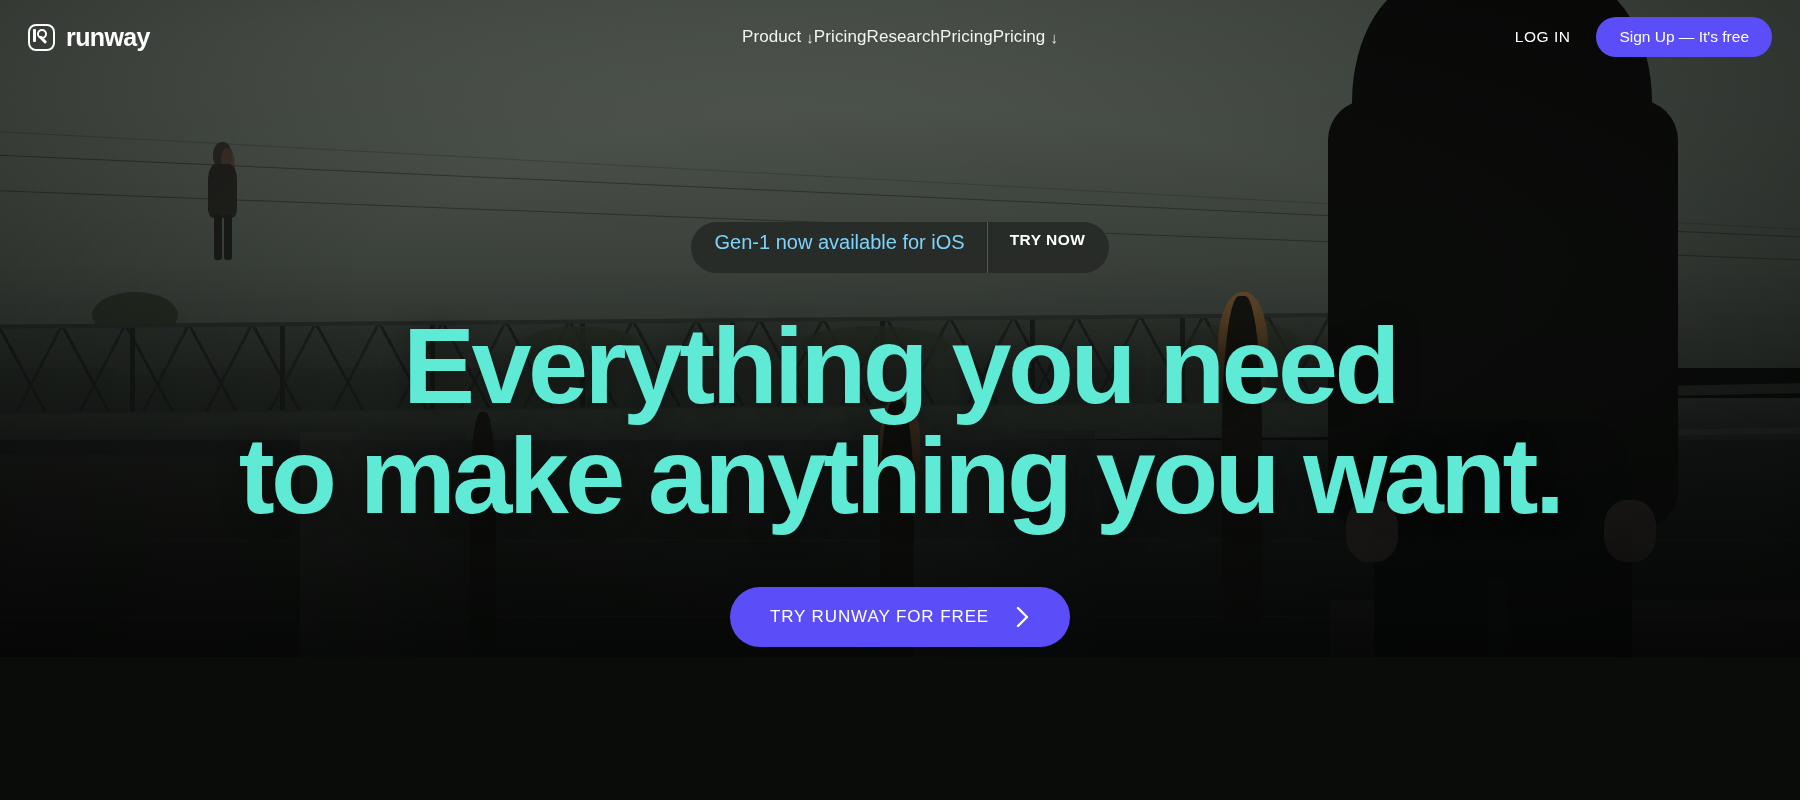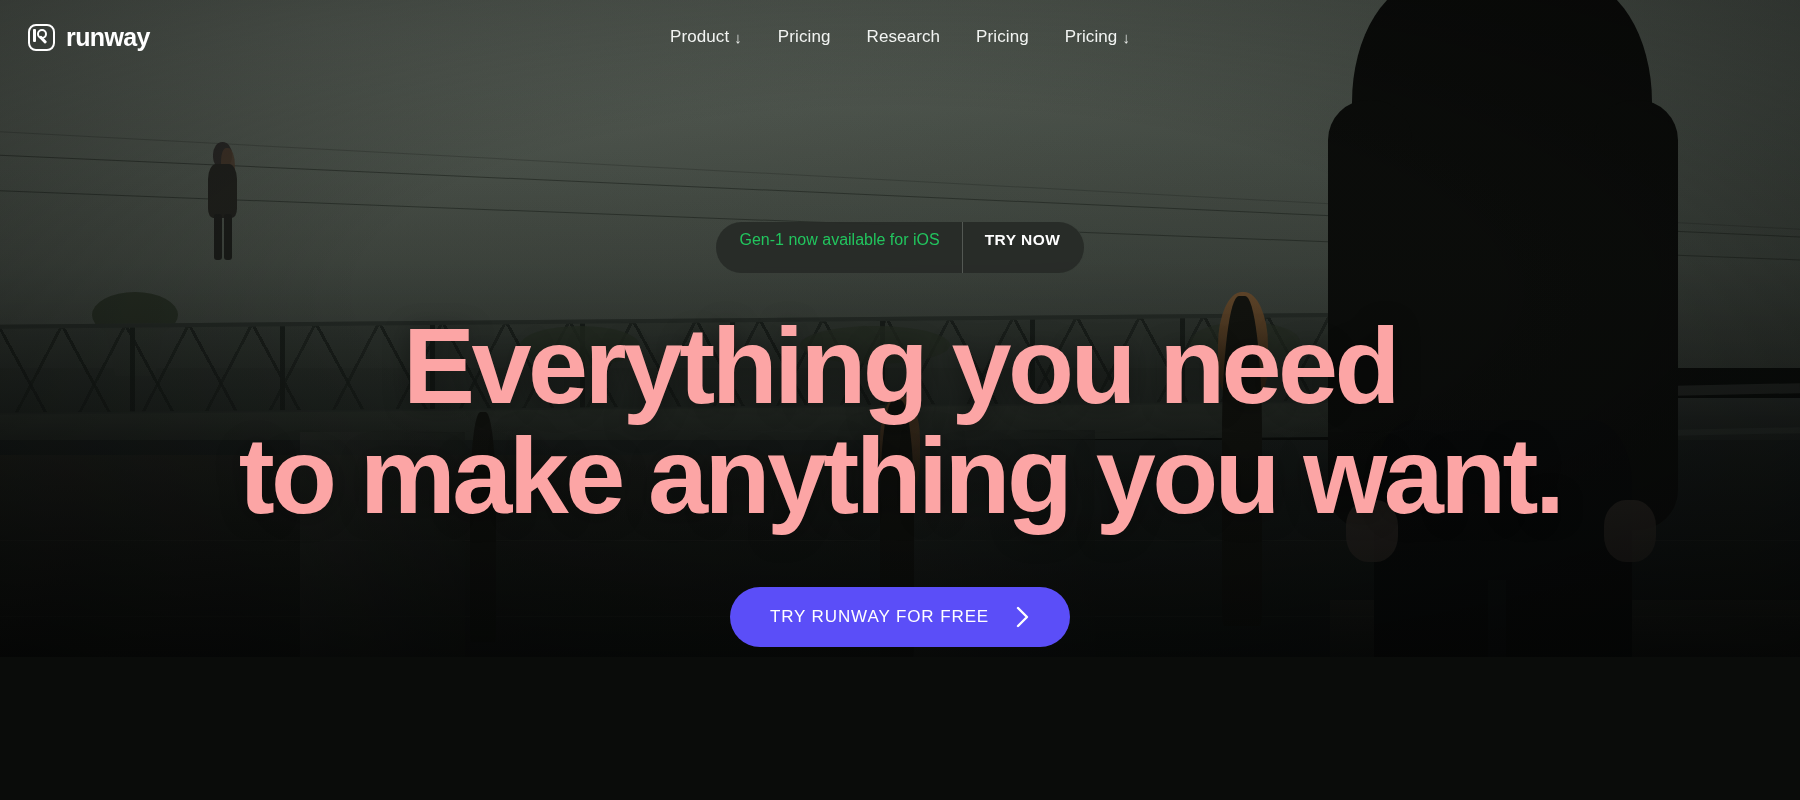--- a/index.html
+++ b/index.html
@@ -236,21 +236,21 @@
   .logo-mark .leg {
     position:absolute; left:9.6px; top:9.4px; width:9.4px; height:2.6px; background:#fff;
     transform:rotate(46deg); transform-origin:left center; border-radius:1px;
   }
   .brand-word {
     color:#fff; font-size:25px; font-weight:700; letter-spacing:-.6px;
   }
 
   .nav {
     position:absolute; left:50%; transform:translateX(-50%);
-    display:flex; align-items:center; gap:36px;
+    display:flex; align-items:center; 
   }
   .nav-item {
     color:#f2f4f2; font-size:17px; font-weight:400; letter-spacing:.1px;
     display:flex; align-items:center; gap:5px; cursor:pointer; white-space:nowrap;
   }
   .nav-arrow { font-size:15px; opacity:.95; line-height:1; }
 
   .header-right {
     margin-left:auto; display:flex; align-items:center; gap:26px;
   }
@@ -274,32 +274,32 @@
 
   .announce {
     margin-top:222px;
     display:flex; align-items:stretch;
     background:rgba(38,41,38,.88);
     border-radius:999px;
     overflow:hidden;
     backdrop-filter:blur(3px);
   }
   .announce-text {
-    color:#22c55e; font-size:16px; padding:9px 22px 10px 24px;
+    color:#7dd3fc; font-size:20px; padding:9px 22px 10px 24px;
     border-right:1px solid rgba(120,126,120,.55);
     white-space:nowrap;
   }
   .announce-cta {
     color:#ffffff; font-size:15.5px; font-weight:600; letter-spacing:.5px;
     padding:9px 24px 24px 22px; cursor:pointer; white-space:nowrap;
   }
 
   .headline {
     margin-top:38px;
-    color:#fca5a5;
+    color:#5eead4;
     font-size:108px; line-height:1.02;
     font-weight:700; letter-spacing:-3.6px;
     text-align:center;
     text-shadow:0 2px 26px rgba(0,0,0,.40);
   }
   .headline .l2 { display:block; }
 
   .subhead {
     margin-top:34px;
     color:#f0f2f0; font-size:24px; line-height:1.42;
@@ -411,20 +411,24 @@
       </span>
       <span class="nav-item">
         <span>Pricing</span>
       </span>
       <span class="nav-item">
         <span>Pricing</span>
         <span class="nav-arrow">↓</span>
       </span>
     </nav>
 
+    <div class="header-right">
+      <span class="login-link">LOG IN</span>
+      <button class="signup-btn">Sign Up — It's free</button>
+    </div>
   </header>
 
   <div class="hero-content">
 
     <div class="announce">
       <span class="announce-text">Gen-1 now available for iOS</span>
       <span class="announce-cta">TRY NOW</span>
     </div>
 
     <h1 class="headline">

